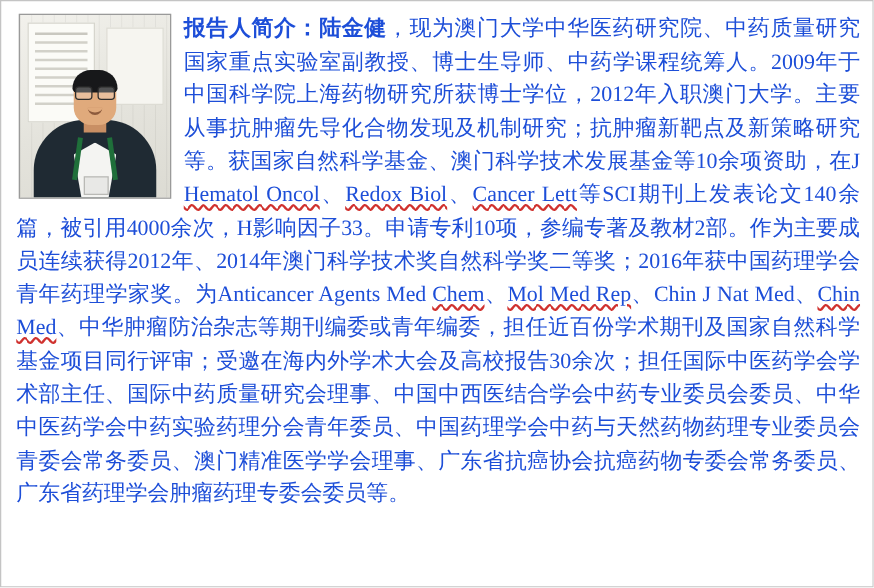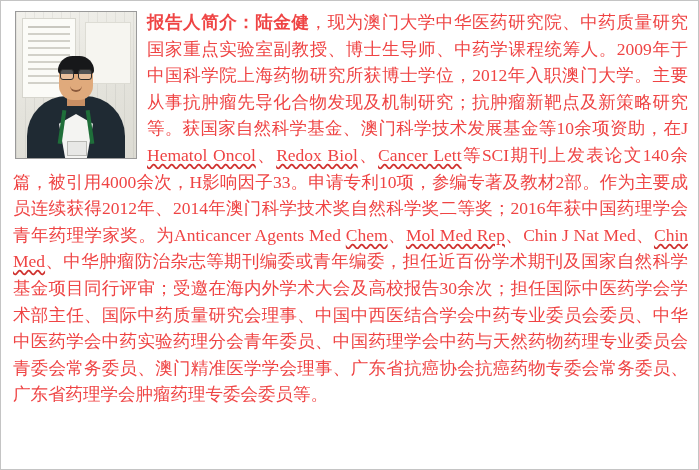--- a/index.html
+++ b/index.html
@@ -173,21 +173,21 @@
     bottom: 66px;
     width: 12px;
     height: 4px;
     border-bottom: 2px solid #8c5a3c;
     border-radius: 0 0 8px 8px;
   }
 
   .bio {
     font-size: 17.5px;
     line-height: 1.52;
-    color: #ef4444;
+    color: #1d4ed8;
     text-align: justify;
     text-justify: inter-ideograph;
   }
   .bio .label {
     font-weight: bold;
     font-family: "Liberation Serif", serif;
   }
   .bio .ul-wavy {
     text-decoration: underline;
     text-decoration-style: wavy;

